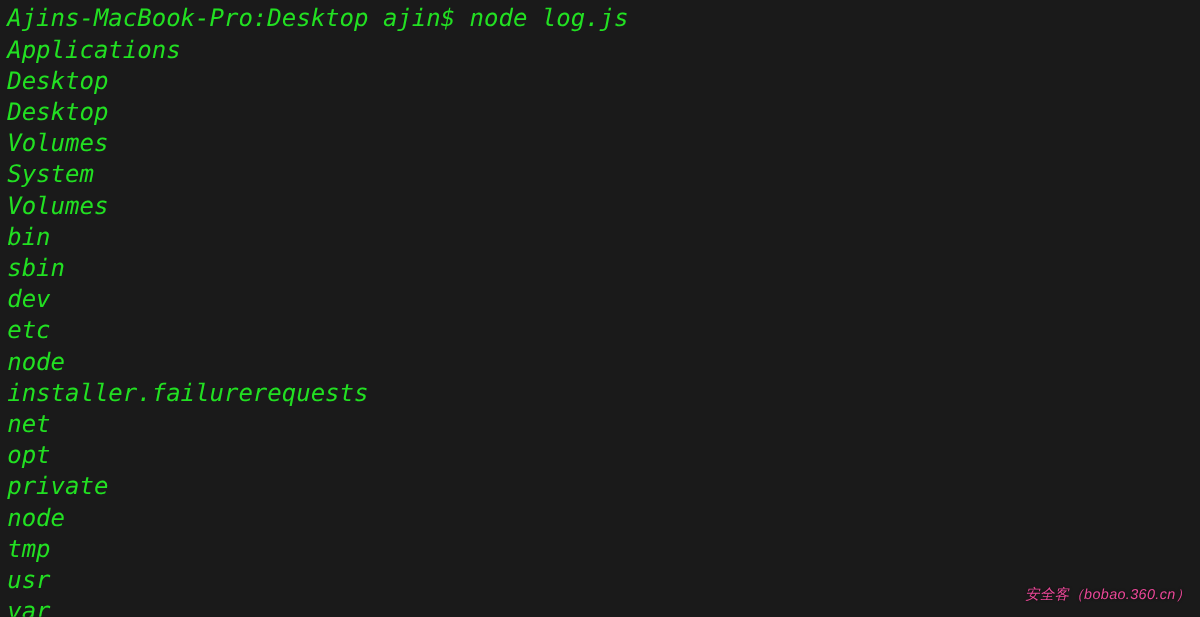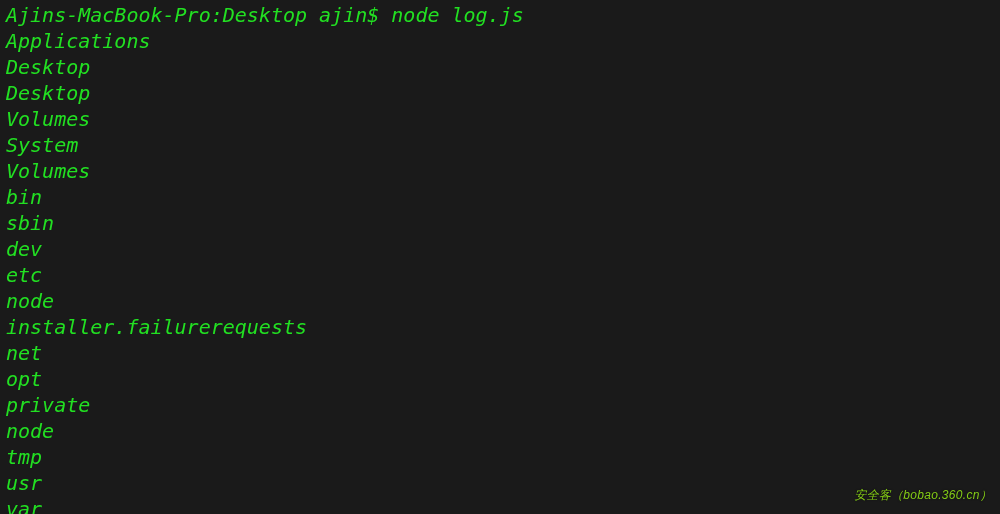--- a/index.html
+++ b/index.html
@@ -17,21 +17,21 @@
     }
     .term-line {
       white-space: pre;
       color: #22e022;
       font-weight: 500;
     }
     .watermark {
       position: absolute;
       right: 8px;
       bottom: 6px;
-      color: #84cc16;
+      color: #ec4899;
       font-family: -apple-system, BlinkMacSystemFont, "Helvetica Neue", Arial, sans-serif;
       font-size: 12px;
       letter-spacing: 0.3px;
       text-shadow: 0 0 2px rgba(0,0,0,0.6);
     }
   </style>
 </head>
 <body>
 
 <div class="term-line">Ajins-MacBook-Pro:Desktop ajin$ node log.js</div>

